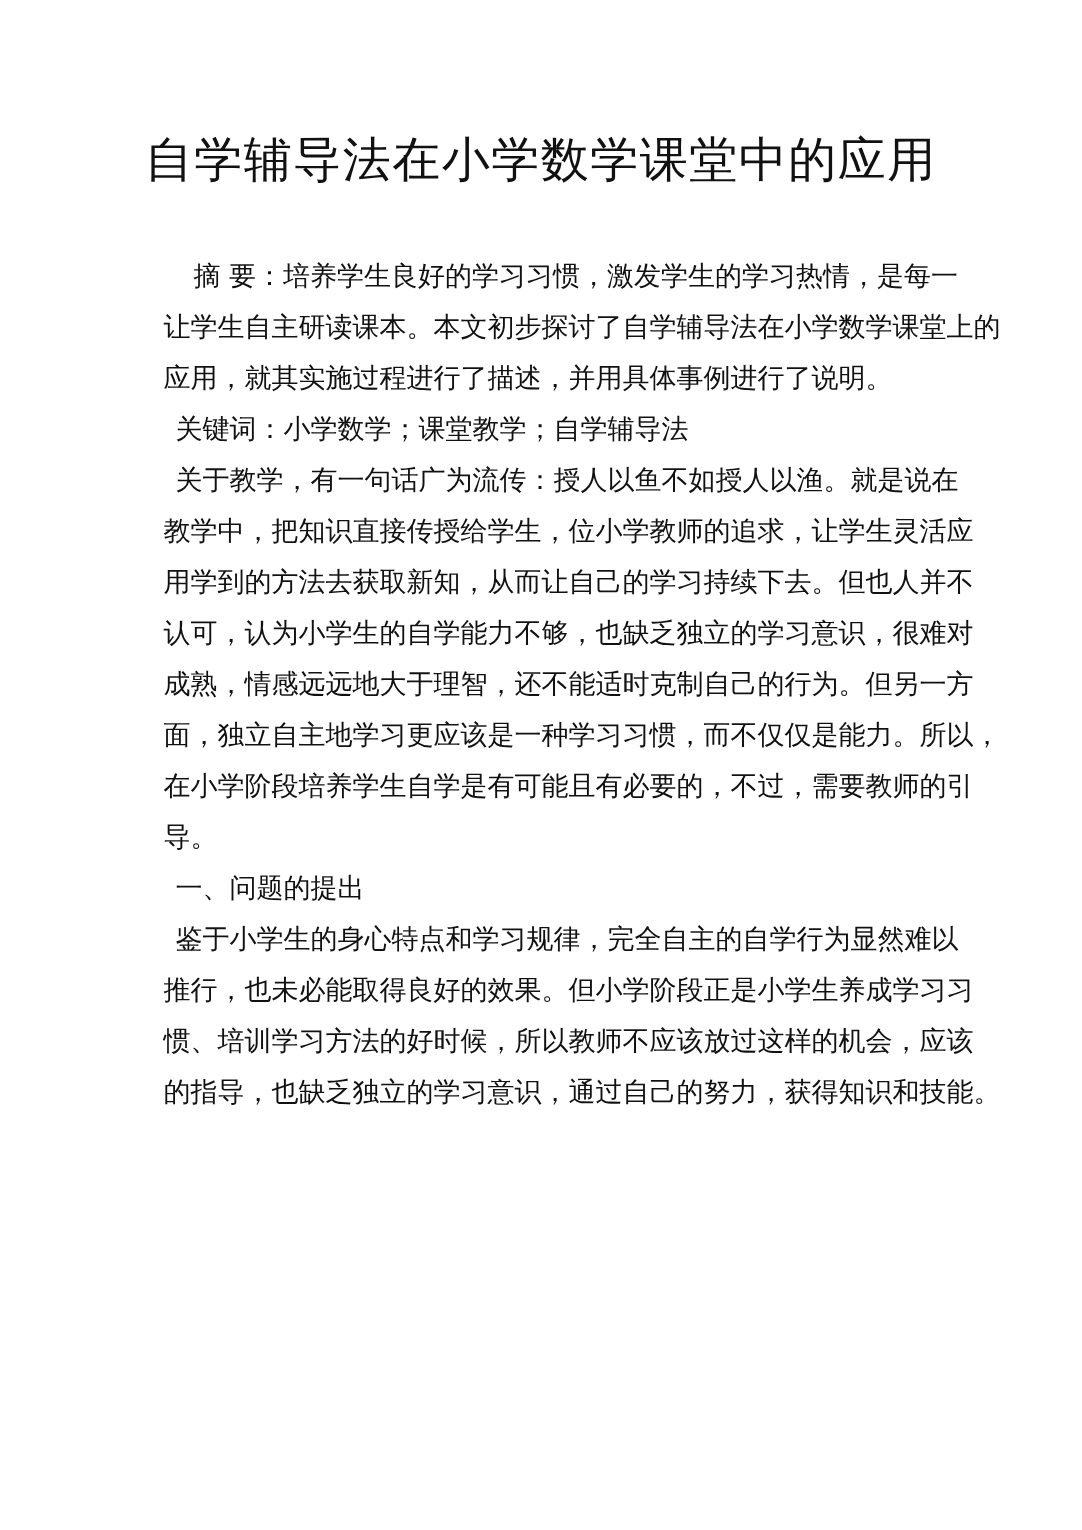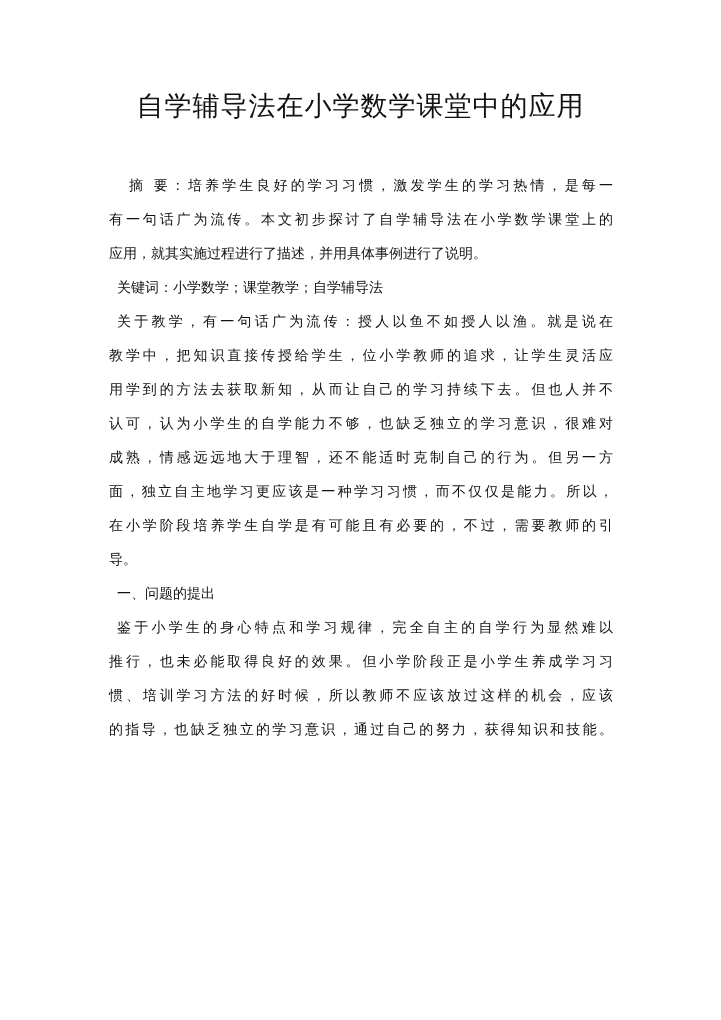--- a/index.html
+++ b/index.html
@@ -1,35 +1,35 @@
 <!DOCTYPE html>
 <html><head>
   <meta charset="utf-8">
   <style>
     html, body { margin: 0; padding: 0; background: #ffffff; }
     body { width: 721px; height: 1020px; position: relative; overflow: hidden;
       font-family: "DejaVu Serif", "Liberation Serif", serif; color: #111; }
     .title { position: absolute; left: 0; width: 721px; top: 86px; text-align: center;
-      font-size: 27px; letter-spacing: 1px; line-height: 40px; }
+      font-size: 32px; letter-spacing: 1px; line-height: 40px; }
     .body { position: absolute; left: 109px; width: 504px; top: 168px; }
-    .line { height: 34px; line-height: 34px; font-size: 14px; white-space: nowrap;
+    .line { height: 34px; line-height: 34px; font-size: 18px; white-space: nowrap;
       text-align: justify; text-align-last: justify; }
     .line.last { text-align-last: left; }
     .ind1 { padding-left: 20px; }
     .ind2 { padding-left: 8px; }
   </style>
 </head>
 <body>
 
 <div class="title">自学辅导法在小学数学课堂中的应用</div>
 
 <div class="body">
 
   <div class="line ind1">摘 要：培养学生良好的学习习惯，激发学生的学习热情，是每一</div>
-  <div class="line">有一句话广为流传。本文初步探讨了自学辅导法在小学数学课堂上的</div>
+  <div class="line">让学生自主研读课本。本文初步探讨了自学辅导法在小学数学课堂上的</div>
   <div class="line last">应用，就其实施过程进行了描述，并用具体事例进行了说明。</div>
 
   <div class="line last ind2">关键词：小学数学；课堂教学；自学辅导法</div>
 
   <div class="line ind2">关于教学，有一句话广为流传：授人以鱼不如授人以渔。就是说在</div>
   <div class="line">教学中，把知识直接传授给学生，位小学教师的追求，让学生灵活应</div>
   <div class="line">用学到的方法去获取新知，从而让自己的学习持续下去。但也人并不</div>
   <div class="line">认可，认为小学生的自学能力不够，也缺乏独立的学习意识，很难对</div>
   <div class="line">成熟，情感远远地大于理智，还不能适时克制自己的行为。但另一方</div>
   <div class="line">面，独立自主地学习更应该是一种学习习惯，而不仅仅是能力。所以，</div>

